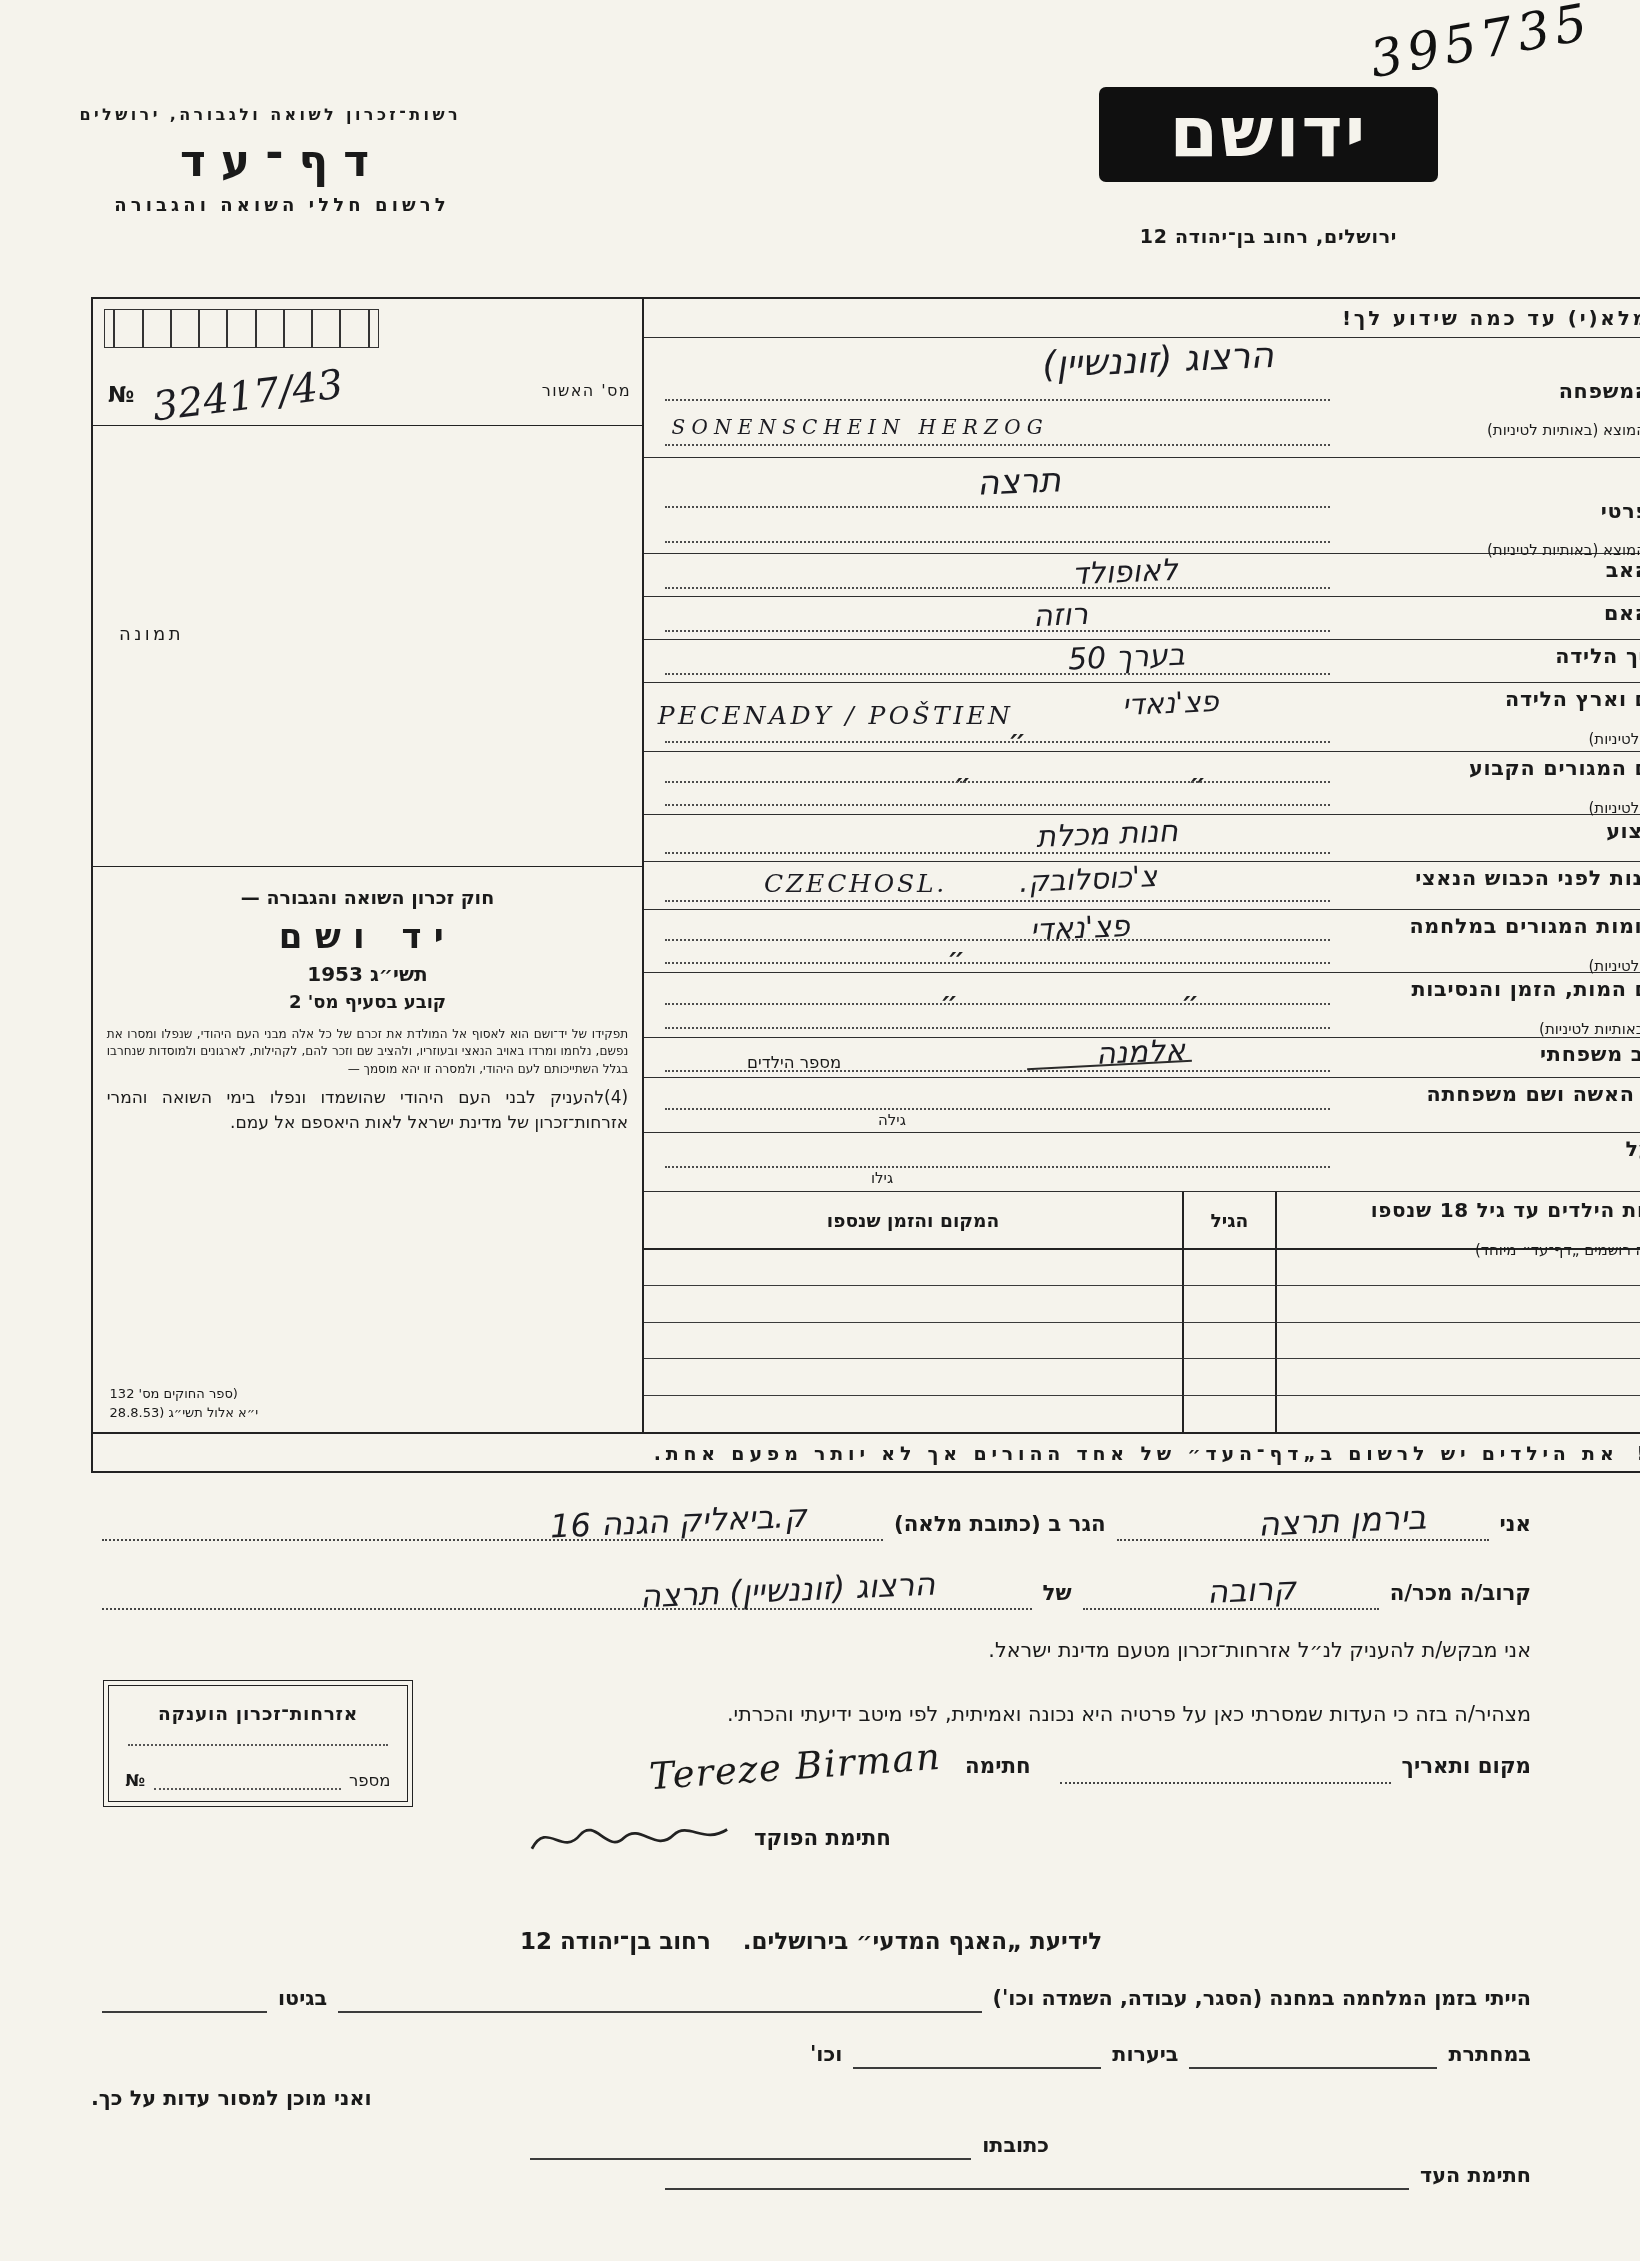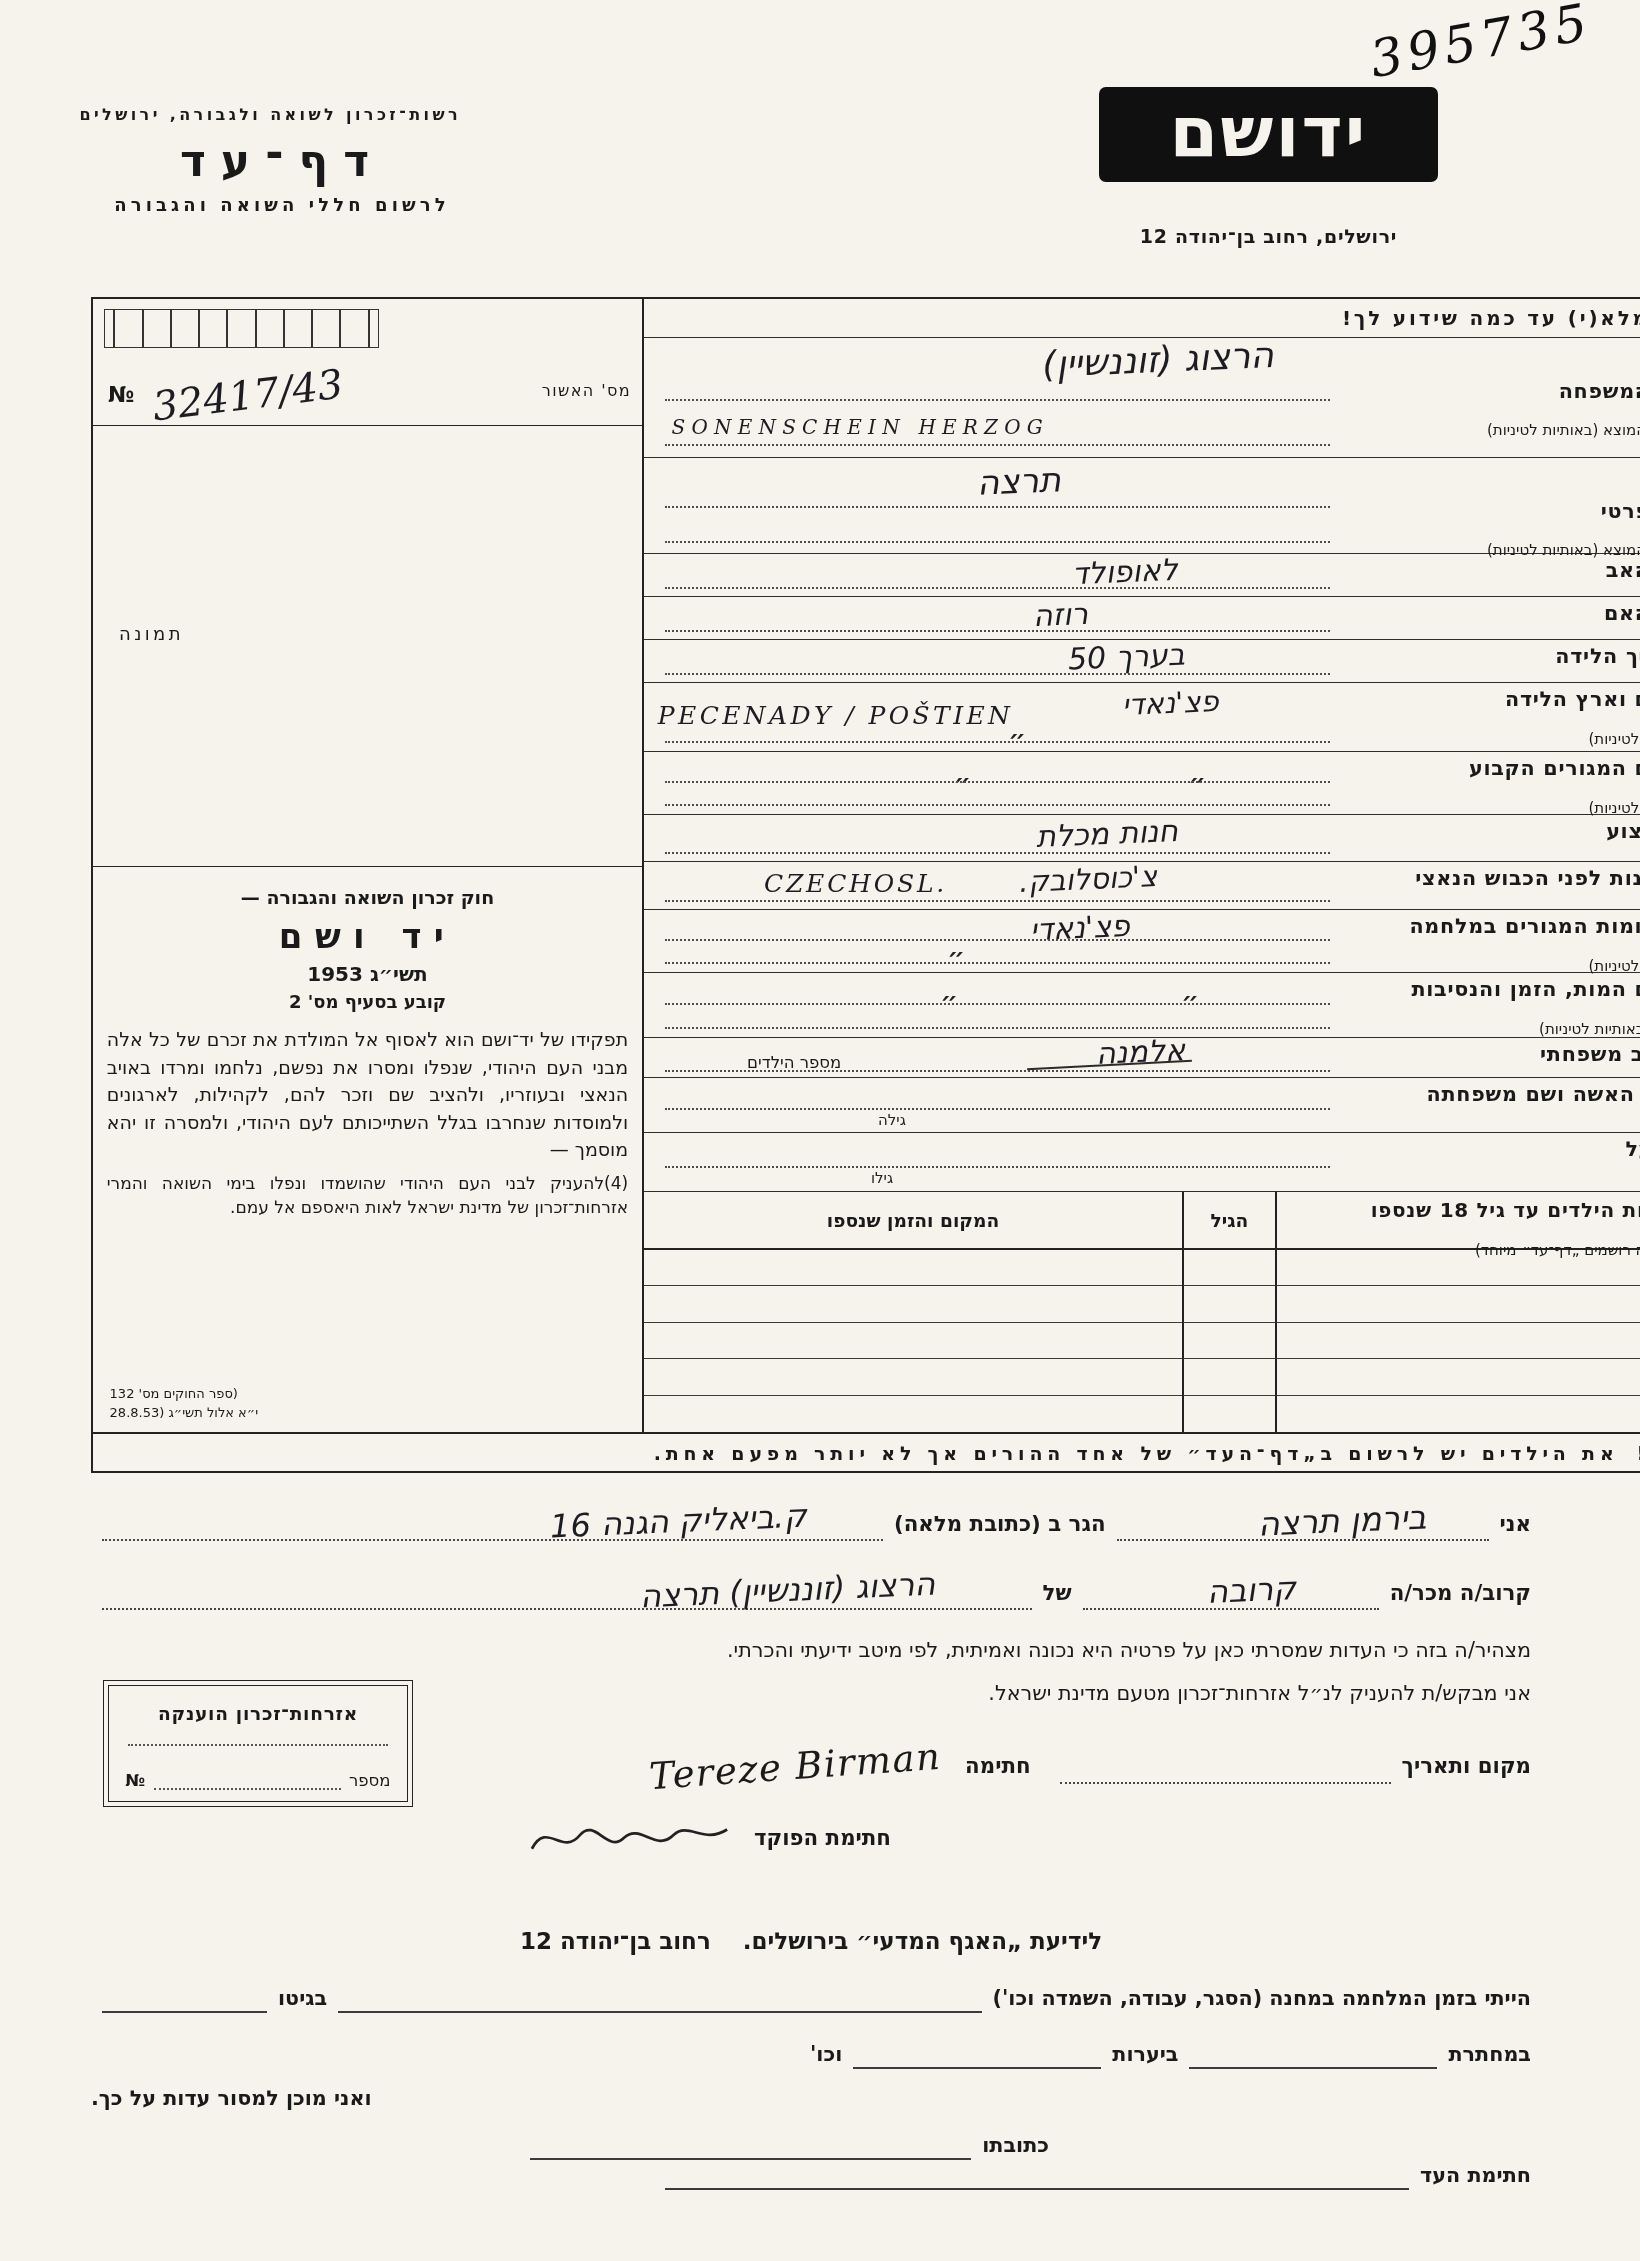--- a/index.html
+++ b/index.html
@@ -61,21 +61,21 @@
   .approval-lbl{position:absolute;right:11px;bottom:25px;font-size:16px;letter-spacing:1.4px}
   .approval-no{position:absolute;left:15px;bottom:18px;font-size:22px;font-weight:bold}
   .approval-hw{position:absolute;left:59px;bottom:6.9px;font-size:40px;transform:rotate(-7deg);direction:ltr;unicode-bidi:isolate;font-family:"DejaVu Serif","Liberation Serif",serif;font-style:italic}
   .photo-area{height:441px;border-bottom:1.4px solid #222;position:relative}
   .photo-lbl{position:absolute;left:26px;top:197px;font-size:18px;letter-spacing:3.4px}
   .law{flex:1;padding:19px 13.8px 9.6px;text-align:center;display:flex;flex-direction:column}
   .law-h{font-size:19px;font-weight:bold}
   .law-name{font-size:34px;font-weight:bold;letter-spacing:12.4px;margin:8.3px 0 5.5px}
   .law-year{font-size:20px;font-weight:bold;margin-bottom:5.5px}
   .law-clause{font-size:18px;font-weight:bold;margin-bottom:13.8px}
-  .law-body{font-size:19px;line-height:1.45;text-align:justify}
+  .law-body{font-size:12px;line-height:1.45;text-align:justify}
   .law-body2{font-size:17px;line-height:1.45;text-align:justify;margin-top:6.9px}
   .law-cite{margin-top:auto;font-size:13px;text-align:left;line-height:1.45;padding-left:2.8px}
 
   
   .decl{position:absolute;left:91px;top:1491px;width:1440px}
   .d-row{display:flex;align-items:flex-end}
   .d-lbl{font-size:21.3px;font-weight:bold;white-space:nowrap;padding-bottom:5.5px}
   .d-line{border-bottom:2.1px dotted #454545;height:39px;position:relative;margin:0 11px}
   .grow{flex:1}
   .d-hw{position:absolute;bottom:-1.4px;right:41px;font-size:32px}
@@ -375,22 +375,22 @@
     <div class="d-row" style="margin-bottom:27.5px">
       <span class="d-lbl">קרוב/ה מכר/ה</span>
       <span class="d-line" style="width:296px">
         <span class="hw d-hw tilt" style="right:83px;font-size:32px">קרובה</span>
       </span>
       <span class="d-lbl">של</span>
       <span class="d-line grow">
         <span class="hw d-hw tilt" style="right:96px;font-size:32px">הרצוג (זוננשיין) תרצה</span>
       </span>
     </div>
+    <div class="d-text" style="margin-bottom:40px">אני מבקש/ת להעניק לנ״ל אזרחות־זכרון מטעם מדינת ישראל.</div>
     <div class="d-text" style="margin-bottom:19px">מצהיר/ה בזה כי העדות שמסרתי כאן על פרטיה היא נכונה ואמיתית, לפי מיטב ידיעתי והכרתי.</div>
-    <div class="d-text" style="margin-bottom:40px">אני מבקש/ת להעניק לנ״ל אזרחות־זכרון מטעם מדינת ישראל.</div>
     <div class="d-row" style="margin-left:537px;margin-bottom:29px">
       <span class="d-lbl">מקום ותאריך</span>
       <span class="d-line" style="width:331px"></span>
       <span class="d-lbl" style="margin-right:18px">חתימה</span>
       <span class="sig">Tereze Birman</span>
     </div>
     <div class="d-row" style="margin-right:640px;margin-left:386px">
       <span class="d-lbl">חתימת הפוקד</span>
       <svg class="scribble" width="207" height="55" viewBox="0 0 300 80">
         <path d="M8,52 C30,10 52,64 78,32 C100,6 118,60 142,36 C166,14 188,58 214,32 C236,12 258,46 292,24" stroke="#222" stroke-width="4" fill="none"></path>

